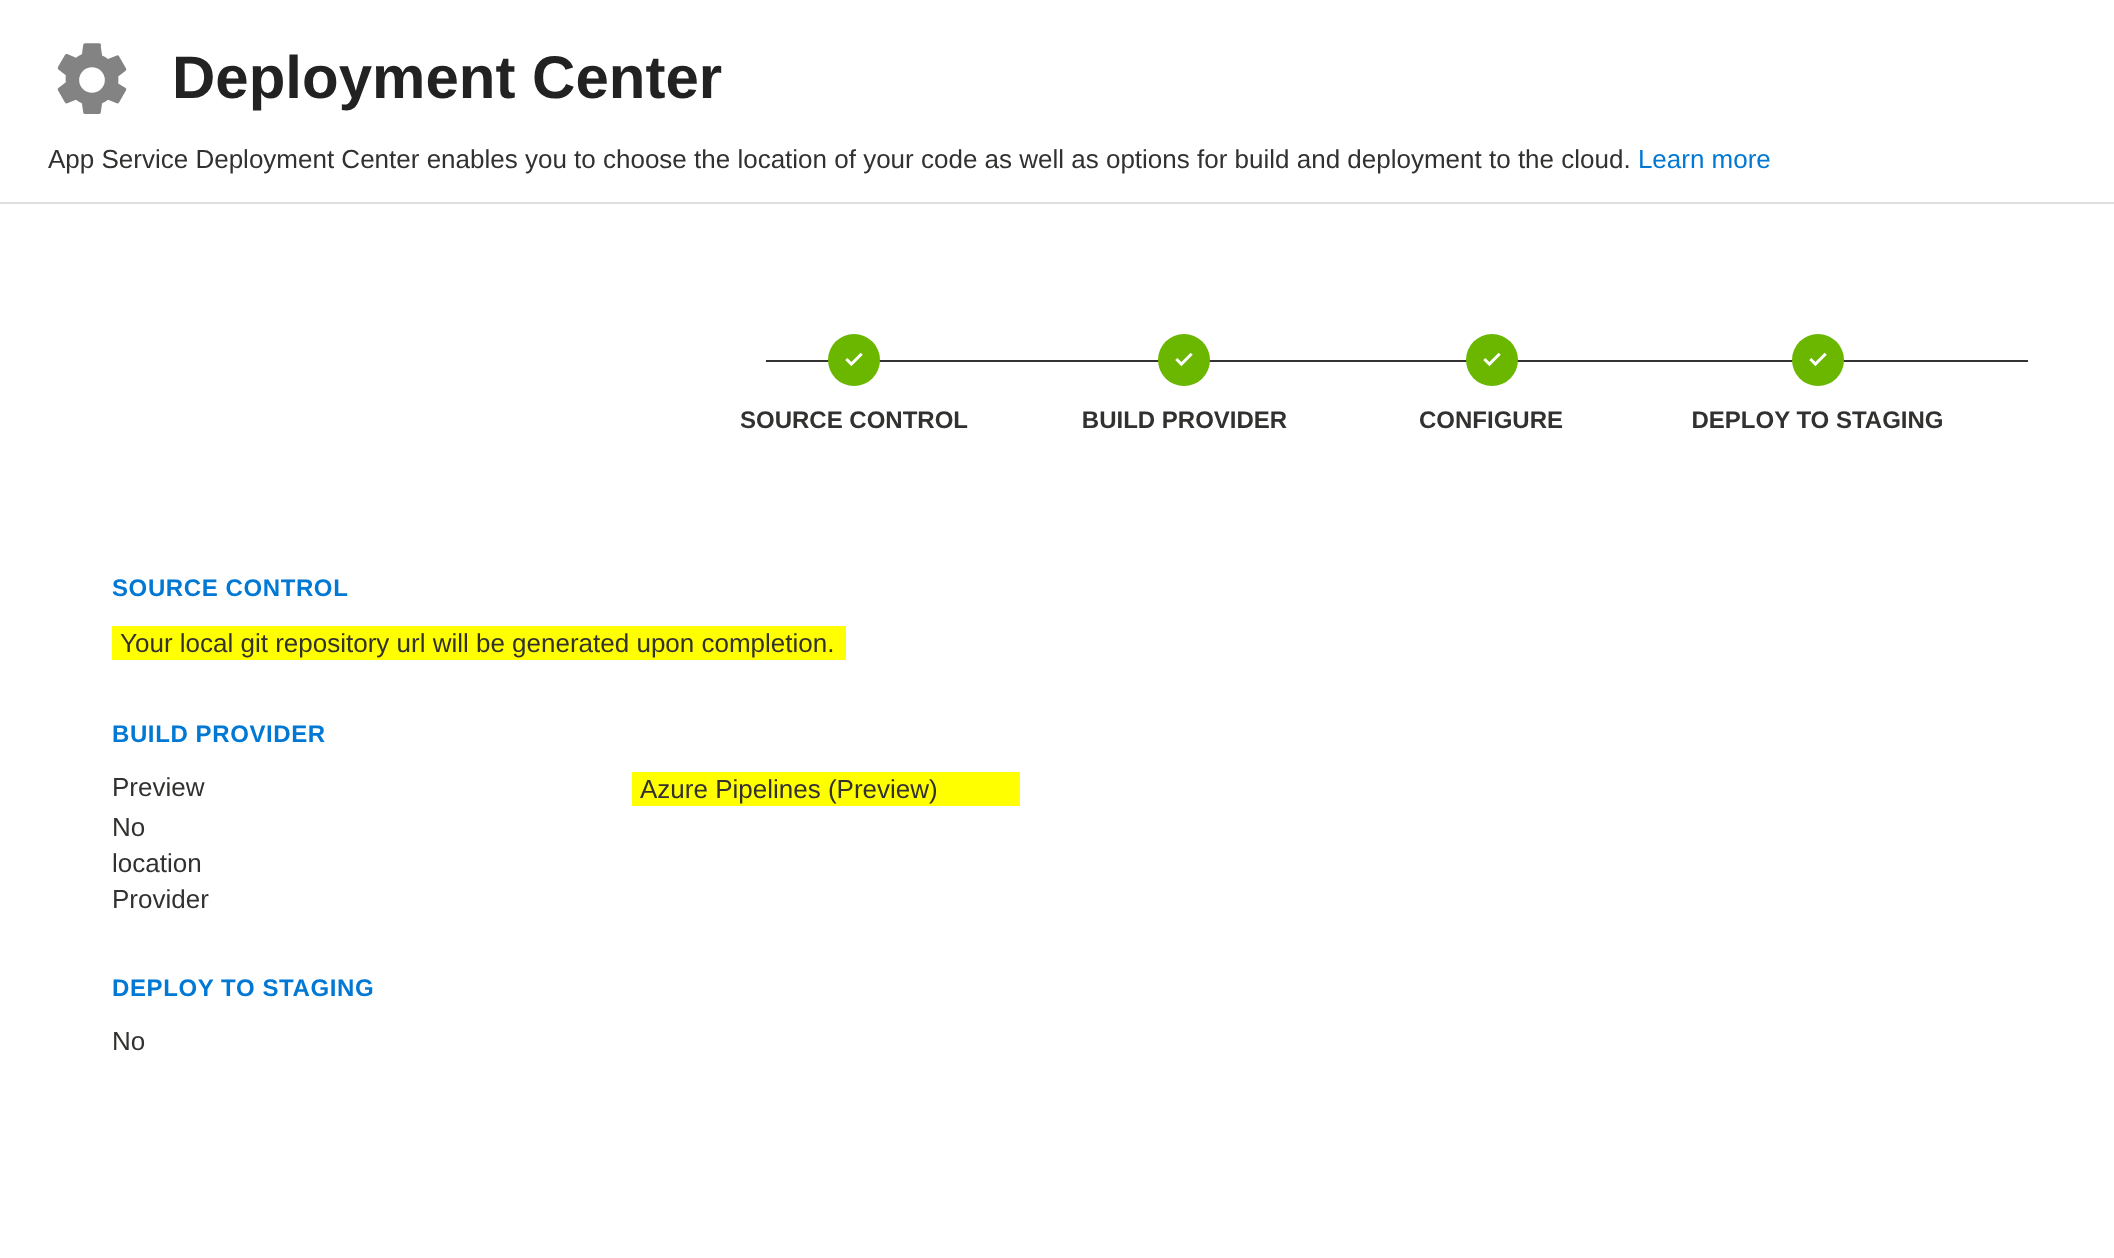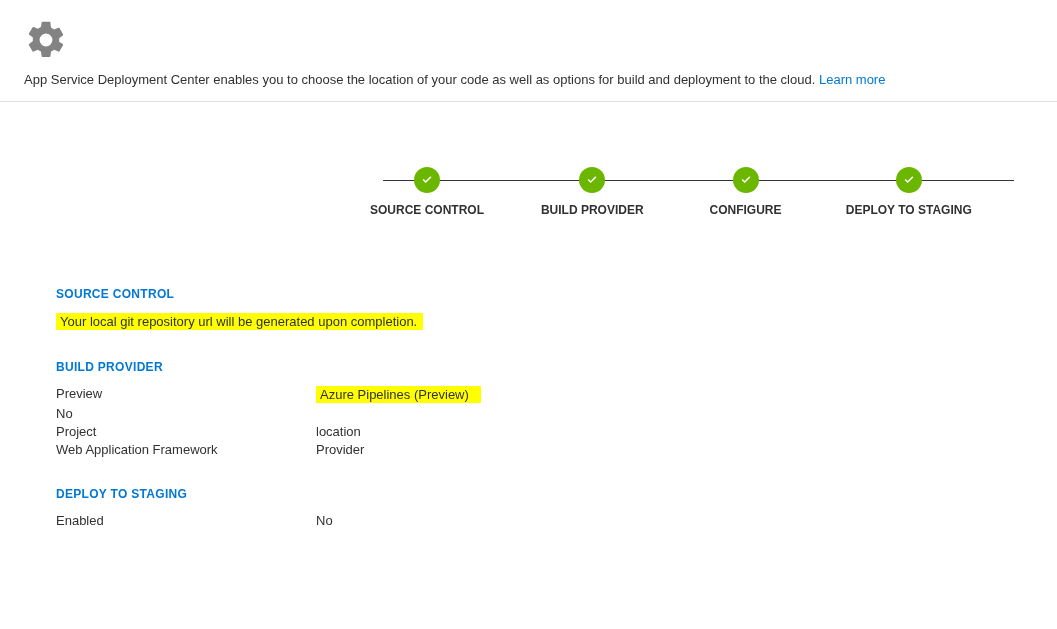--- a/index.html
+++ b/index.html
@@ -109,31 +109,32 @@
       color: #323130;
     }
     .row-value {
       color: #323130;
     }
     .hl {
       background: #ffff00;
       padding: 1px 6px 1px 4px;
       display: inline-block;
     }
-    .hl.wide { padding-right: 12px; }
+    .hl.wide { padding-right: 41px; }
   </style>
 </head>
 <body>
 
 <div class="header">
   <div class="gear-icon-wrap">
     <svg width="44" height="44" viewBox="0 0 24 24" fill="none">
       <path d="M19.14,12.94a7.14,7.14,0,0,0,.06-.94,7.14,7.14,0,0,0-.06-.94l2.03-1.58a.5.5,0,0,0,.12-.64l-1.92-3.32a.5.5,0,0,0-.61-.22l-2.39.96a7.03,7.03,0,0,0-1.62-.94l-.36-2.54A.5.5,0,0,0,13.9,2h-3.8a.5.5,0,0,0-.49.42L9.25,4.96a7.03,7.03,0,0,0-1.62.94l-2.39-.96a.5.5,0,0,0-.61.22L2.71,8.48a.5.5,0,0,0,.12.64L4.86,10.7a7.14,7.14,0,0,0-.06.94,7.14,7.14,0,0,0,.06.94L2.83,14.16a.5.5,0,0,0-.12.64l1.92,3.32a.5.5,0,0,0,.61.22l2.39-.96a7.03,7.03,0,0,0,1.62.94l.36,2.54a.5.5,0,0,0,.49.42h3.8a.5.5,0,0,0,.49-.42l.36-2.54a7.03,7.03,0,0,0,1.62-.94l2.39.96a.5.5,0,0,0,.61-.22l1.92-3.32a.5.5,0,0,0-.12-.64ZM12,15.5A3.5,3.5,0,1,1,15.5,12,3.5,3.5,0,0,1,12,15.5Z" fill="#838383"></path>
     </svg>
   </div>
+  <h1 class="page-title">Deployment Center</h1>
 </div>
 
 <div class="description">
   <span>App Service Deployment Center enables you to choose the location of your code as well as options for build and deployment to the cloud. </span><a>Learn more</a>
 </div>
 
 <div class="stepper">
   <div class="stepper-spacer"></div>
   <div class="steps">
     <div class="step-line" style="left:13px; right:13px;"></div>
@@ -194,27 +195,24 @@
 
   <div class="section-heading">BUILD PROVIDER</div>
   <div class="row">
     <div class="row-label">Preview</div>
     <div class="row-value"><span class="hl wide">Azure Pipelines (Preview)</span></div>
   </div>
   <div class="row">
     <div class="row-value">No</div>
   </div>
   <div class="row">
-    <div class="row-label">Project</div>
     <div class="row-value">location</div>
   </div>
   <div class="row">
-    <div class="row-label">Web Application Framework</div>
     <div class="row-value">Provider</div>
   </div>
 
   <div class="section-heading">DEPLOY TO STAGING</div>
   <div class="row">
-    <div class="row-label">Enabled</div>
     <div class="row-value">No</div>
   </div>
 
 </div>
 
 </body></html>

